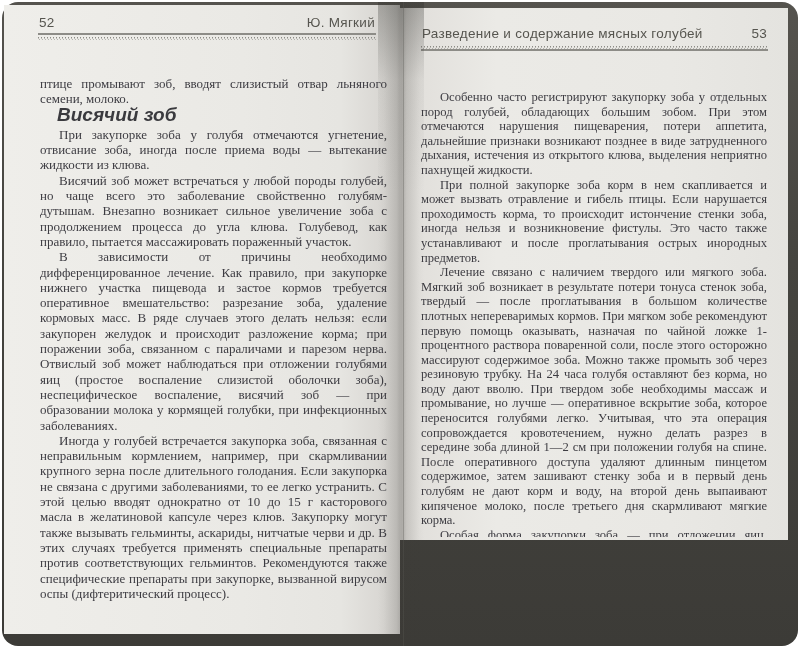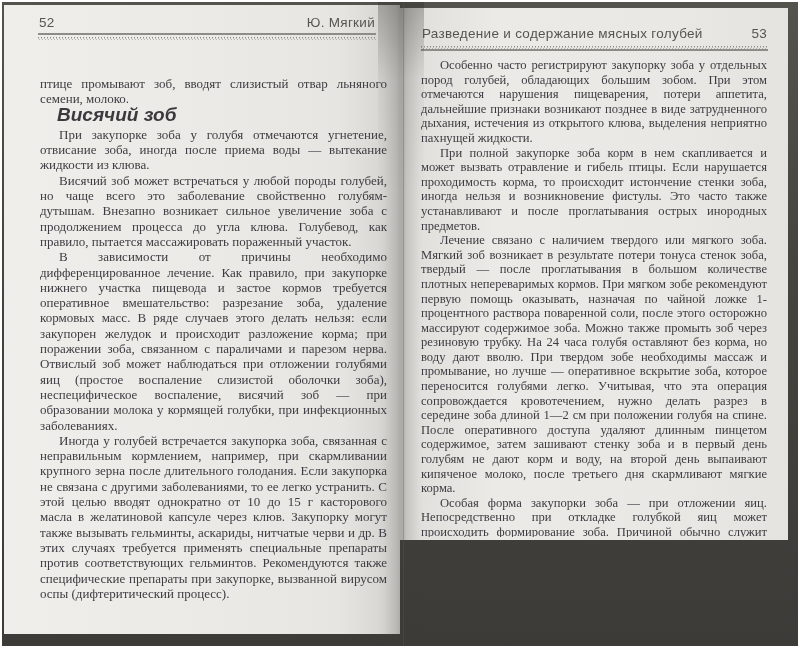--- a/index.html
+++ b/index.html
@@ -4,20 +4,21 @@
 <style>
   html,body { margin:0; padding:0; }
   body {
     width:800px; height:648px; position:relative; overflow:hidden;
     background:#ffffff;
     font-family:"Liberation Serif", serif;
   }
   .photo {
     position:absolute; inset:2px;
     background:linear-gradient(180deg,#55534e 0%,#45443f 40%,#3c3b37 100%);
+    border-radius:16px;
   }
   .page { position:absolute; overflow:hidden; }
   .page.left {
     left:2px; top:3px; width:396px; height:629px;
     background:linear-gradient(90deg,#efeeea 0%,#eae9e5 60%,#e6e5e1 85%,#d8d6d2 96%,#c6c4c0 100%);
   }
   .page.right {
     left:398px; top:6px; width:388px; height:532px;
     background:linear-gradient(90deg,#c9c7c3 0%,#e2e0dc 5%,#ebeae6 25%,#e9e8e4 70%,#e4e3df 100%);
   }
@@ -50,21 +51,21 @@
   .page.right .running-head { left:21px;  top:18px; width:347px; }
 
   .body-text {
     position:absolute; text-align:justify; color:#3d3c42; overflow:hidden;
   }
   .page.left .body-text {
     left:36px; top:71px; width:347px; bottom:6px;
     font-size:13px; line-height:15.3px;
   }
   .page.right .body-text {
-    left:21px; top:50px; width:346px; bottom:3px;
+    left:21px; top:82px; width:346px; bottom:3px;
     font-size:12.6px; line-height:14.6px;
   }
   .body-text p { margin:0; text-indent:19px; }
   .body-text p.no-indent { text-indent:0; }
   .section-heading {
     font-family:"Liberation Sans", sans-serif;
     font-weight:bold; font-style:italic;
     font-size:19px; color:#3a3a3e;
     margin:0 0 5px 17px;
   }

